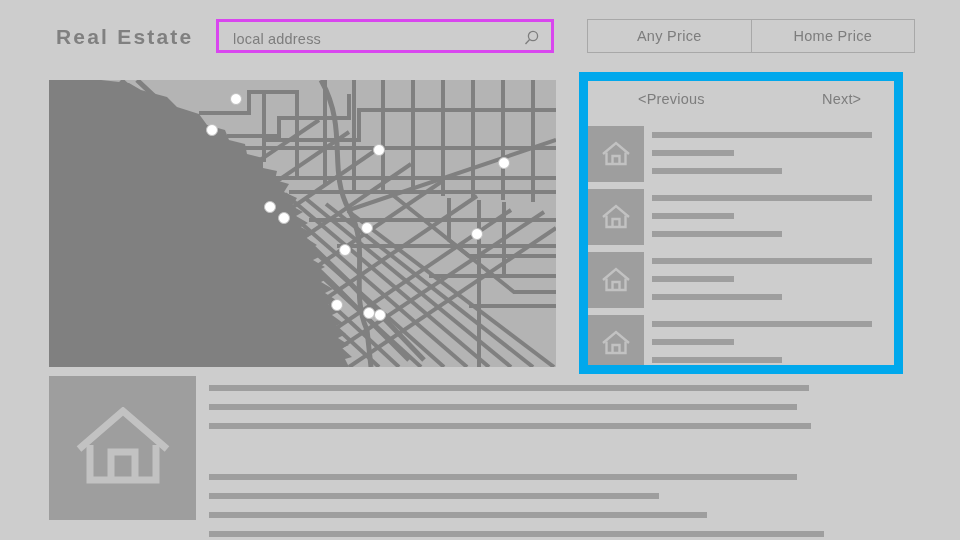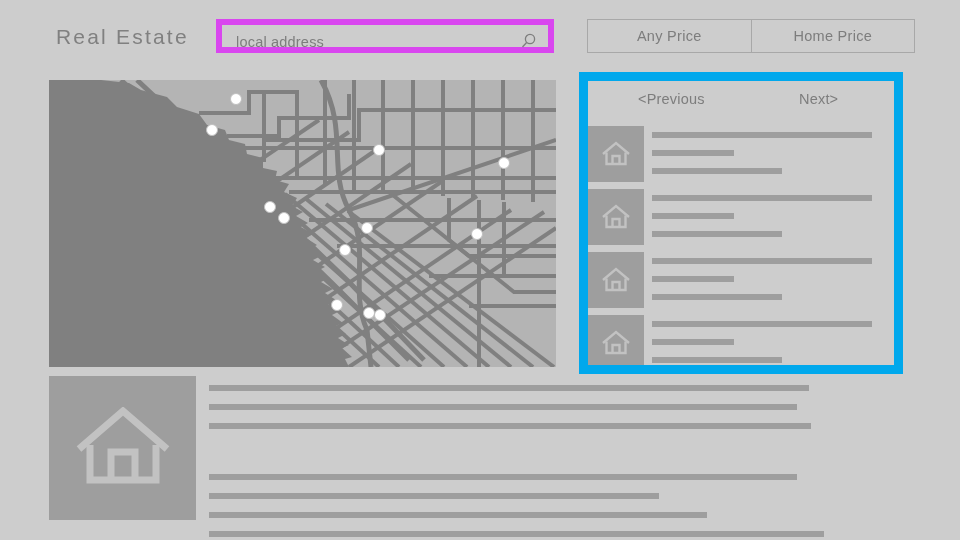--- a/index.html
+++ b/index.html
@@ -20,30 +20,30 @@
   }
 
   
   .brand {
     position: absolute;
     left: 56px;
     top: 25px;
     font-size: 21px;
     letter-spacing: 2.2px;
     color: #808080;
-    font-weight: 400;
+    font-weight: 700;
     white-space: nowrap;
   }
   .search-box {
     position: absolute;
     left: 216px;
     top: 19px;
     width: 338px;
     height: 34px;
-    border: 6px solid #d946ef;
+    border: 3px solid #d946ef;
     box-sizing: border-box;
     background: transparent;
   }
   .search-input {
     position: absolute;
     left: 14px;
     top: 0;
     height: 34px;
     line-height: 34px;
     font-size: 14.5px;
@@ -116,21 +116,21 @@
   }
   .pager-link {
     position: absolute;
     top: 10px;
     font-size: 14.5px;
     color: #7d7d7d;
     letter-spacing: .2px;
     white-space: nowrap;
   }
   .pager-prev { left: 50px; }
-  .pager-next { left: 211px; }
+  .pager-next { left: 234px; }
 
   .listing-row {
     position: relative;
     height: 56px;
     margin-bottom: 7px;
   }
   .listing-thumb {
     position: absolute;
     left: 0;
     top: 0;

